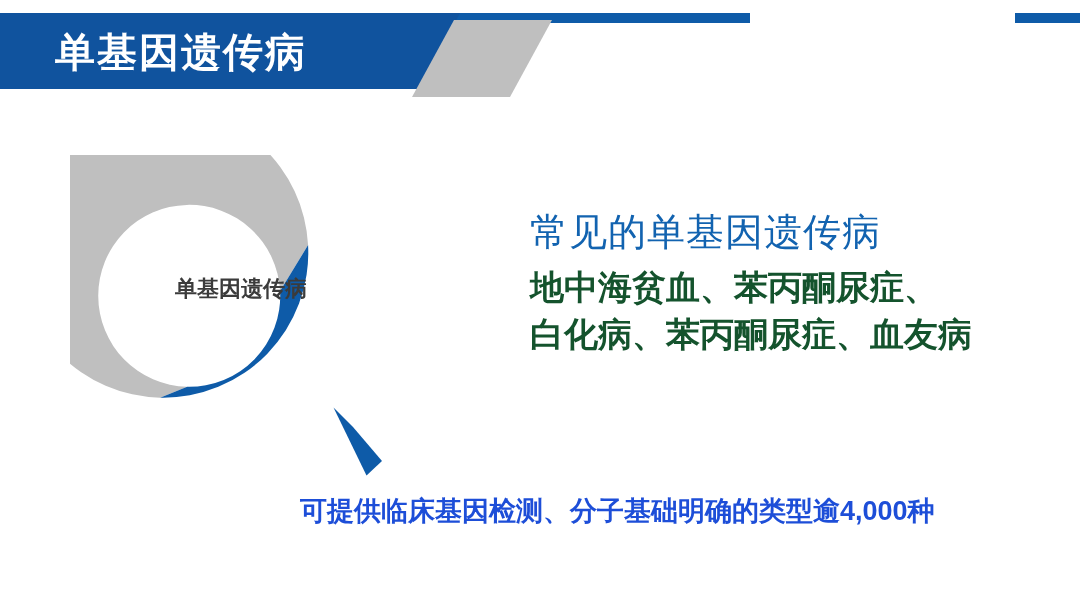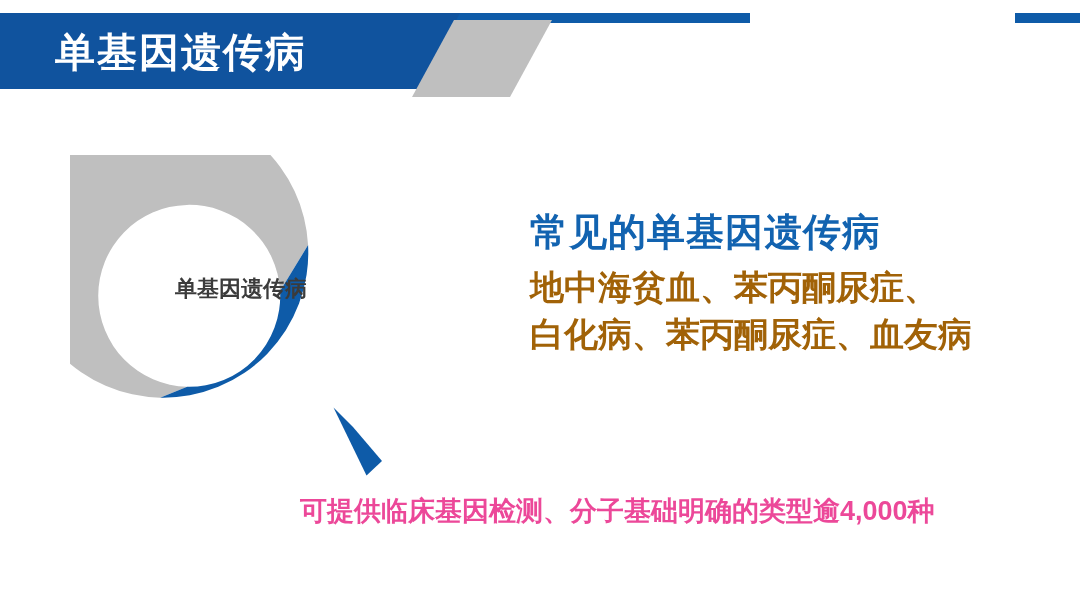--- a/index.html
+++ b/index.html
@@ -98,42 +98,42 @@
   
   .right-block {
     position: absolute;
     left: 530px;
     top: 212px;
     width: 520px;
   }
   .right-heading {
     color: #1263B0;
     font-size: 38px;
-    font-weight: bold;
+    font-weight: normal;
     line-height: 1.1;
     letter-spacing: 1px;
     white-space: nowrap;
   }
   .right-line {
-    color: #a16207;
+    color: #14532d;
     font-size: 34px;
     font-weight: bold;
     line-height: 1.38;
     letter-spacing: 0px;
     white-space: nowrap;
   }
   .right-lines { margin-top: 10px; }
 
   
   .bottom-caption {
     position: absolute;
     left: 300px;
     top: 493px;
     width: 760px;
-    color: #ec4899;
+    color: #1d4ed8;
     font-size: 27px;
     font-weight: bold;
     letter-spacing: 0px;
     white-space: nowrap;
   }
 </style>
 </head>
 <body>
 
 <div id="slide">

